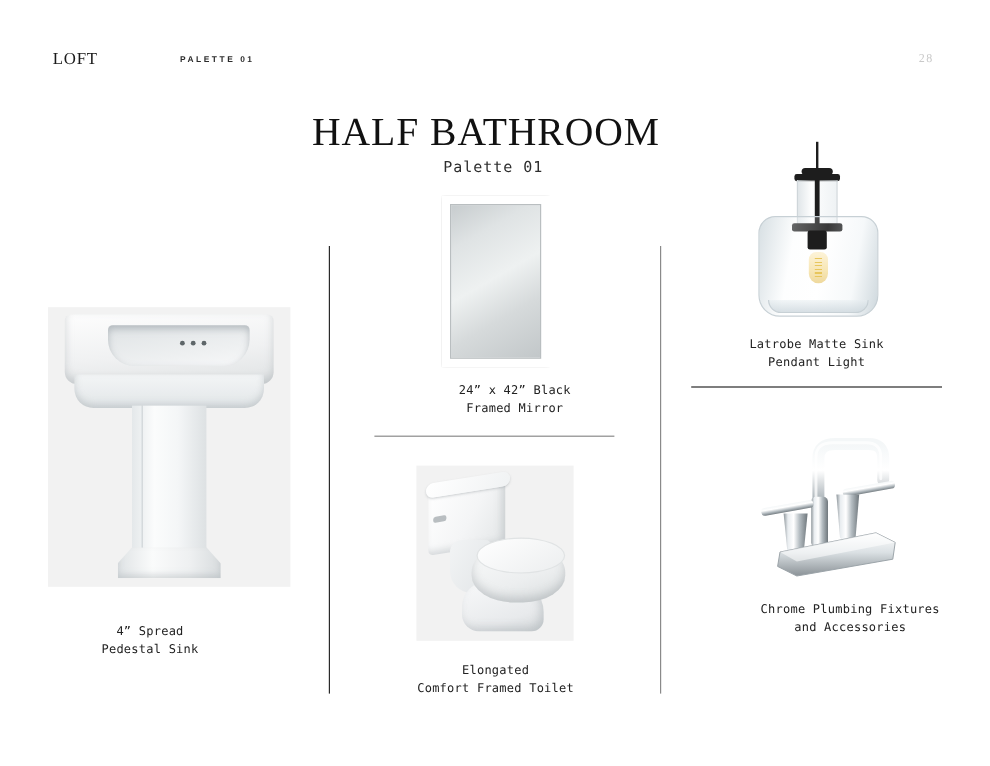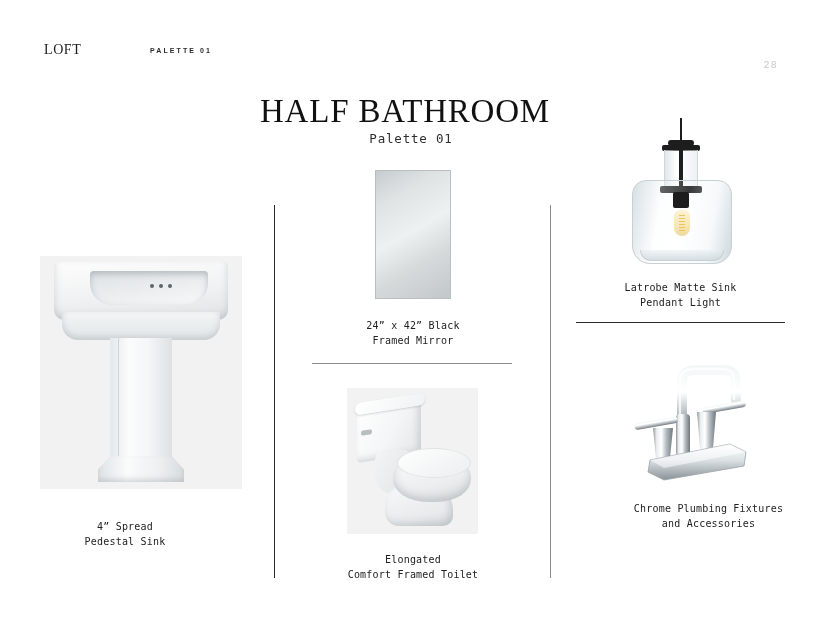--- a/index.html
+++ b/index.html
@@ -25,24 +25,23 @@
   }
   .palette-tag {
     position: absolute; left: 150px; top: 47px;
     font-family: "Liberation Sans", sans-serif;
     font-size: 7px; font-weight: bold;
     letter-spacing: 2.1px;
     color: #2b2b2b;
   }
   .page-num {
     position: absolute; right: 44px; top: 44px;
-    font-family: Liberation Mono, monospace;
+    font-family: Liberation Serif, serif;
     font-size: 10px; letter-spacing: 1.2px;
     color: #c9c9c9;
-    margin-top: 16px;
   }
 
   
   .main-title {
     position: absolute; left: 0; right: 12px; top: 77px;
     text-align: center;
     font-family: "Liberation Serif", serif;
     font-size: 33px; font-weight: 400;
     letter-spacing: 0.8px;
     color: #111111;
@@ -293,21 +292,21 @@
   </div>
 
   <div class="caption" style="left:24px; top:519px; width:202px;">4” Spread
 Pedestal Sink</div>
 
   <div class="tile" id="tile-mirror">
     <div class="mirror-frame"></div>
     <div class="mirror-glass"></div>
   </div>
 
-  <div class="caption" style="left:313px; top:318px; width:200px;">24” x 42” Black
+  <div class="caption" style="left:329px; top:318px; width:200px;">24” x 42” Black
 Framed Mirror</div>
 
   <div class="tile tile-bg-gray" id="tile-toilet">
     <div class="toilet-tank"></div>
     <div class="toilet-lid"></div>
     <div class="toilet-handle"></div>
     <div class="toilet-neck"></div>
     <div class="toilet-base"></div>
     <div class="toilet-bowl"></div>
     <div class="toilet-seat"></div>

